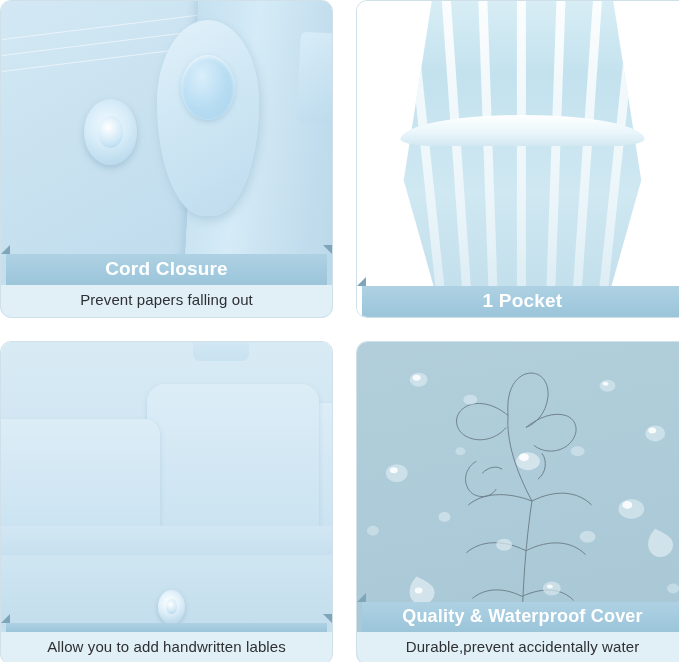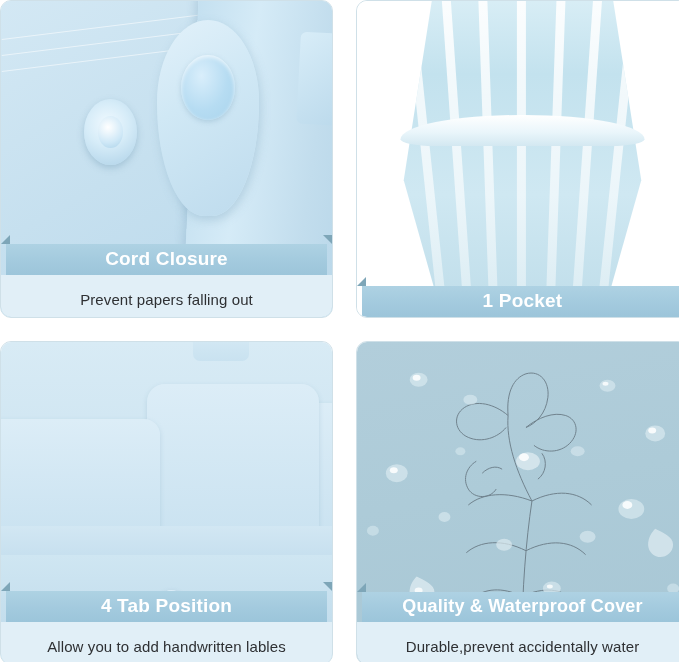--- a/index.html
+++ b/index.html
@@ -207,21 +207,21 @@
   
   .banner-wrap {
     position: absolute;
     left: 0; right: 0;
     bottom: 0;
     z-index: 4;
   }
   .subtitle-strip {
     background: #e1eff7;
     text-align: center;
-    padding: 16px 8px 9px;
+    padding: 6px 8px 9px;
     border-radius: 0 0 10px 10px;
   }
   .subtitle-strip .sub-text {
     font-size: 15px;
     color: #2e3033;
     letter-spacing: .1px;
     white-space: nowrap;
   }
   .ribbon {
     position: relative;
@@ -313,21 +313,20 @@
       <div class="tab-pocket p2"></div>
       <div class="tab-pocket p1"></div>
       <div class="tab-band"></div>
       <div class="tab-front"></div>
       <div class="tab-grommet"></div>
     </div>
     <div class="banner-wrap">
       <div class="ribbon">
         <span class="fold-l"></span>
         <span class="fold-r"></span>
-        <div class="title">4 Tab Position</div>
       </div>
       <div class="subtitle-strip">
         <div class="sub-text">Allow you to add handwritten lables</div>
       </div>
     </div>
   </div>
 
   <div class="card">
     <div class="photo photo-water">
       <svg class="water-svg" viewBox="0 0 333 324" preserveAspectRatio="none">

